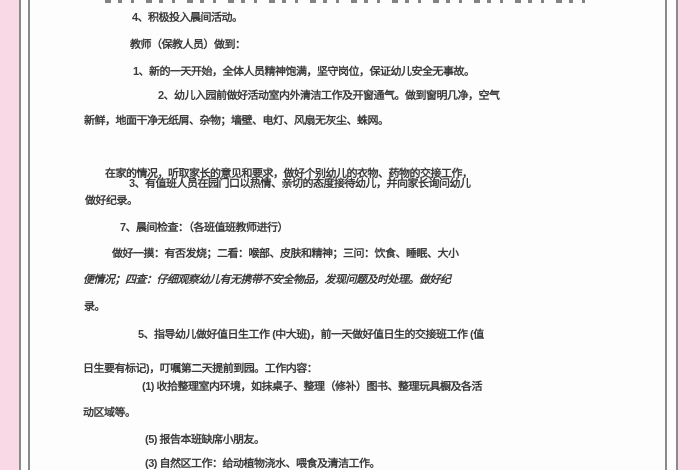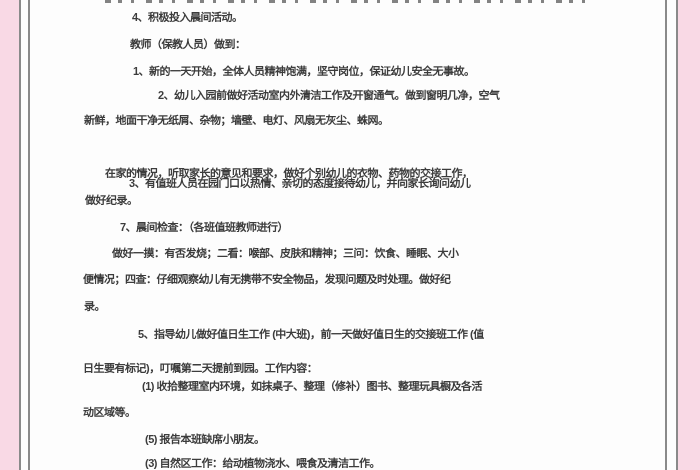--- a/index.html
+++ b/index.html
@@ -66,21 +66,21 @@
       <div class="line" style="left: 132px; top: 9px;">4、积极投入晨间活动。</div>
       <div class="line" style="left: 130px; top: 36px;">教师（保教人员）做到：</div>
       <div class="line" style="left: 133px; top: 63px;">1、新的一天开始，全体人员精神饱满，坚守岗位，保证幼儿安全无事故。</div>
       <div class="line" style="left: 135px; top: 87px; margin-left: 23px;">2、幼儿入园前做好活动室内外清洁工作及开窗通气。做到窗明几净，空气</div>
       <div class="line" style="left: 84px; top: 112px;">新鲜，地面干净无纸屑、杂物；墙壁、电灯、风扇无灰尘、蛛网。</div>
       <div class="line" style="left: 129px; top: 139px; margin-top: 36px;">3、有值班人员在园门口以热情、亲切的态度接待幼儿，并向家长询问幼儿</div>
       <div class="line" style="left: 83px; top: 165px; margin-left: 22px;">在家的情况，听取家长的意见和要求，做好个别幼儿的衣物、药物的交接工作，</div>
       <div class="line" style="left: 85px; top: 192px;">做好纪录。</div>
       <div class="line" style="left: 120px; top: 219px;">7、晨间检查：（各班值班教师进行）</div>
       <div class="line" style="left: 112px; top: 245px;">做好一摸：有否发烧；二看：喉部、皮肤和精神；三问：饮食、睡眠、大小</div>
-      <div class="line" style="left: 83px; top: 271px;">便情况；四查：仔细观察幼儿有无携带不安全物品，发现问题及时处理。做好纪</div>
+      <div class="line" style="left: 83px; top: 271px; font-style: italic;">便情况；四查：仔细观察幼儿有无携带不安全物品，发现问题及时处理。做好纪</div>
       <div class="line" style="left: 84px; top: 298px;">录。</div>
       <div class="line" style="left: 138px; top: 326px;">5、指导幼儿做好值日生工作 (中大班)，前一天做好值日生的交接班工作 (值</div>
       <div class="line" style="left: 83px; top: 360px;">日生要有标记)，叮嘱第二天提前到园。工作内容：</div>
       <div class="line" style="left: 142px; top: 378px;">(1) 收拾整理室内环境，如抹桌子、整理（修补）图书、整理玩具橱及各活</div>
       <div class="line" style="left: 83px; top: 404px;">动区域等。</div>
       <div class="line" style="left: 145px; top: 431px;">(5) 报告本班缺席小朋友。</div>
       <div class="line" style="left: 145px; top: 455px;">(3) 自然区工作：给动植物浇水、喂食及清洁工作。</div>
     </div>
 </div>
 

